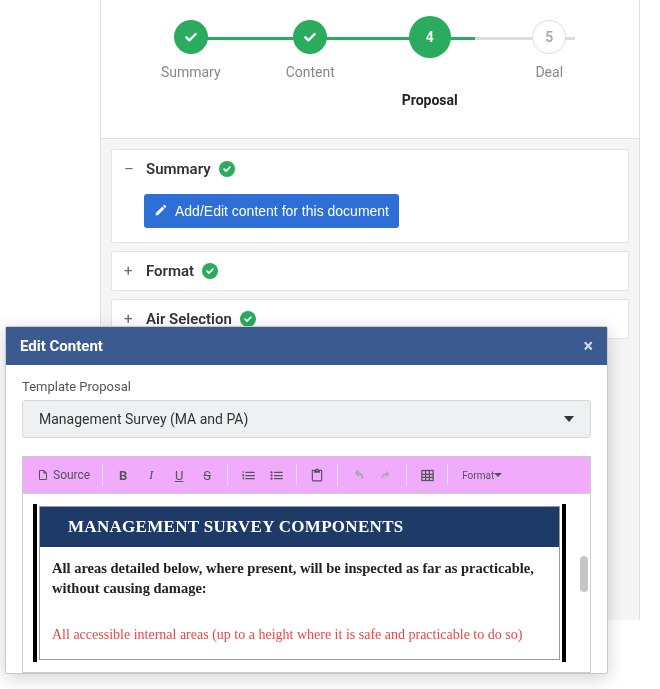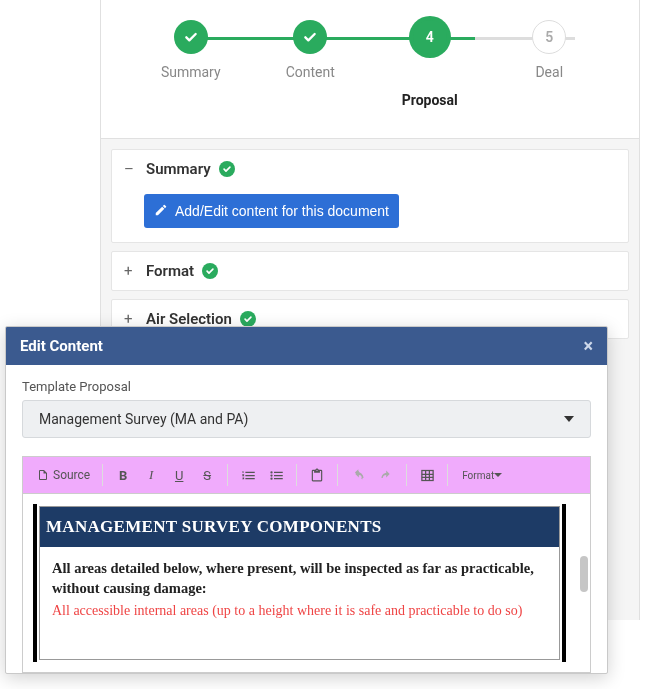--- a/index.html
+++ b/index.html
@@ -208,29 +208,29 @@
     border: 1px solid #999;
     height: 100%;
     overflow: hidden;
   }
   .doc-titlebar {
     background: #1d3b66;
     color: #fff;
     font-family: Georgia, "Times New Roman", serif;
     font-weight: 700;
     font-size: 17px;
-    padding: 10px 6px;
+    padding: 10px 28px;
     letter-spacing: 0.3px;
   }
   .doc-content {
     padding: 12px 12px 4px 12px;
     font-family: Georgia, "Times New Roman", serif;
     color: #222;
   }
-  .doc-lead { font-weight: 700; font-size: 14.5px; margin-bottom: 4px; line-height: 1.35; }
+  .doc-lead { font-weight: 700; font-size: 14.5px; margin-bottom: 28px; line-height: 1.35; }
   .doc-para { color: #ef4444; font-size: 14px; line-height: 1.35; }
 
   svg { display: block; }
 </style>
 </head>
 <body>
 
 <div class="page-bg">
 
   <div class="stepper">

